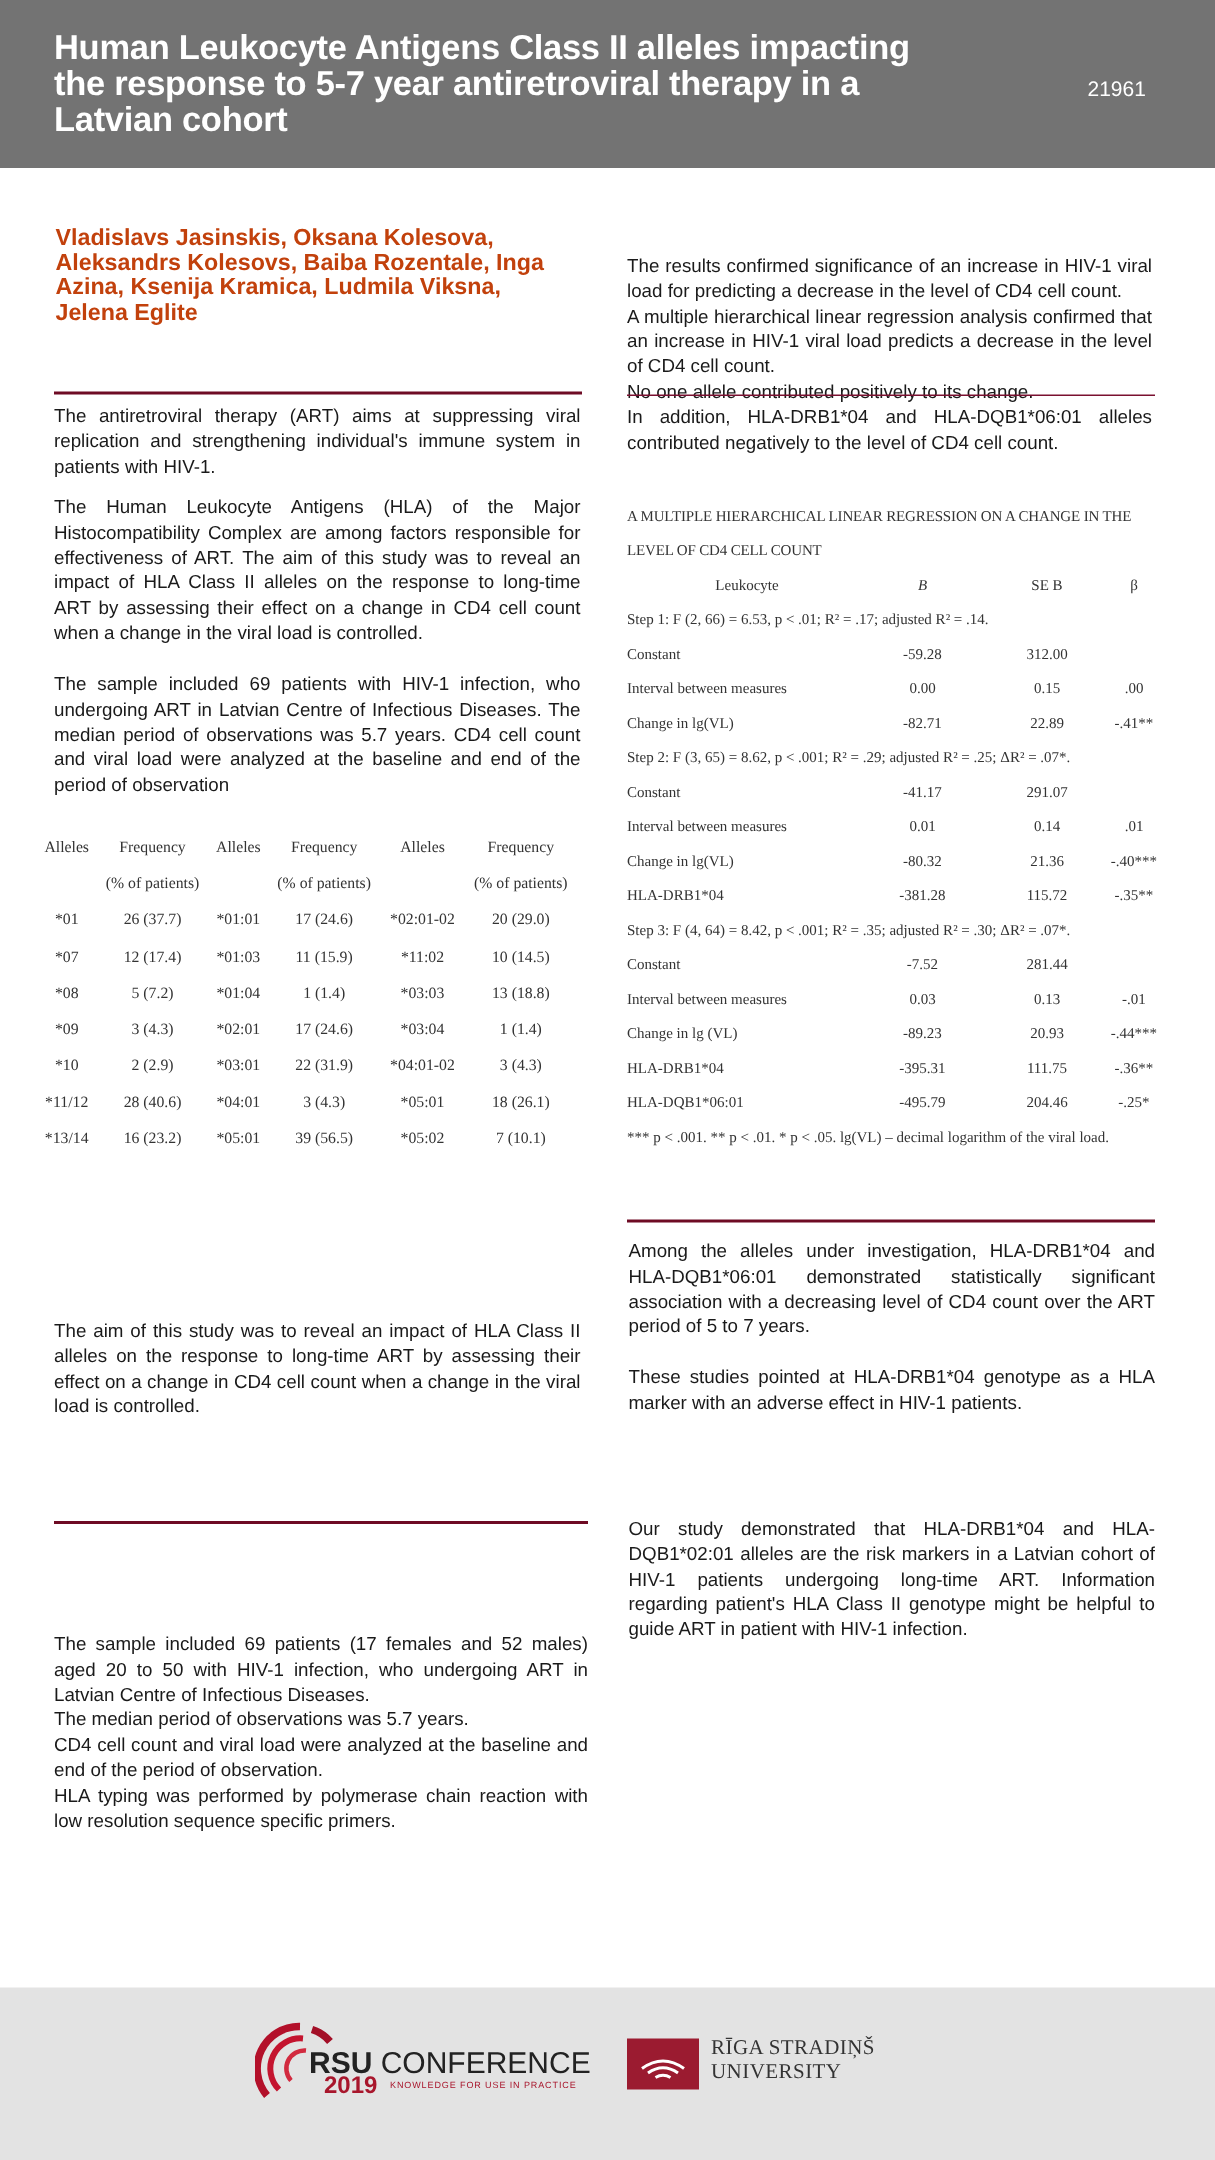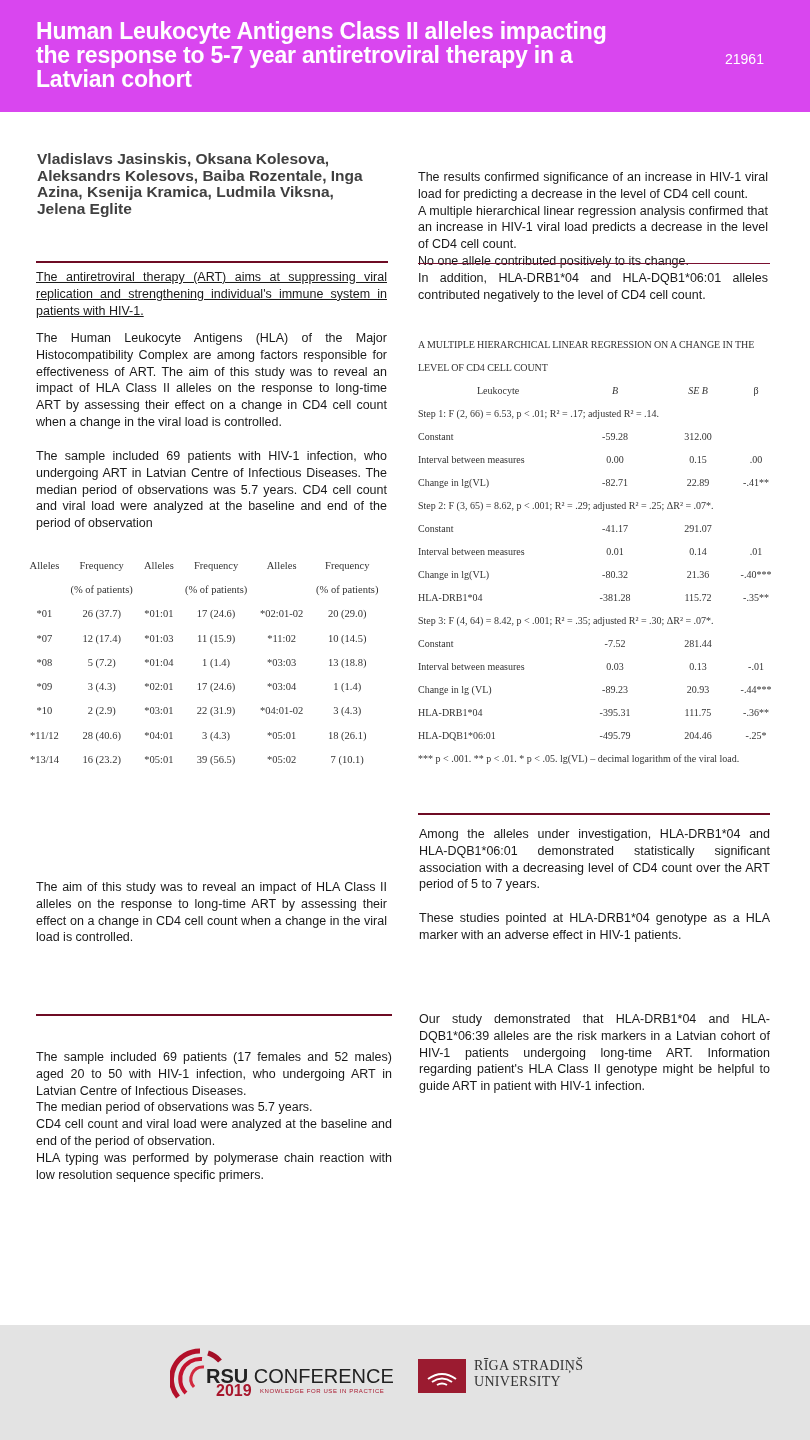--- a/index.html
+++ b/index.html
@@ -1,23 +1,23 @@
 <!DOCTYPE html>
 <html><head>
 <meta charset="utf-8">
 <style>
   * { margin:0; padding:0; box-sizing:border-box; }
   html, body { width:810px; height:1440px; background:#ffffff; overflow:hidden; }
   body { position:relative; font-family:"Liberation Sans", sans-serif; color:#111; }
 
-  .header { position:absolute; left:0; top:0; width:810px; height:112px; background:#d946ef; }
+  .header { position:absolute; left:0; top:0; width:810px; height:112px; background:#737373; }
   .header .title { position:absolute; left:36px; top:19px; width:600px; color:#fff; font-size:23px; line-height:24px; font-weight:bold; letter-spacing:-0.2px; }
   .header .code { position:absolute; left:725px; top:51px; color:#fff; font-size:14px; }
 
-  .authors { position:absolute; left:37px; top:151px; width:345px; font-size:15.5px; line-height:16.5px; font-weight:bold; color:#404040; }
+  .authors { position:absolute; left:37px; top:151px; width:345px; font-size:15.5px; line-height:16.5px; font-weight:bold; color:#c2410c; }
 
   .rule { position:absolute; height:2px; background:#6e0b24; }
 
   .para { position:absolute; font-size:12.5px; line-height:16.8px; text-align:justify; color:#1a1a1a; }
 
   .freq-table { position:absolute; left:26px; top:553px; width:360px; font-family:"Liberation Serif", serif; font-size:10.5px; color:#333; border-collapse:collapse; }
   .freq-table td, .freq-table th { font-weight:normal; text-align:center; height:24.3px; padding:0; }
 
   .reg { position:absolute; left:418px; top:334px; width:352px; font-family:"Liberation Serif", serif; font-size:10px; color:#333; }
   .reg .caption { line-height:22.7px; font-size:10px; letter-spacing:-0.1px; }
@@ -46,21 +46,21 @@
 <body>
 
 <div class="header">
   <div class="title">Human Leukocyte Antigens Class II alleles impacting the response to 5-7 year antiretroviral therapy in a Latvian cohort</div>
   <div class="code">21961</div>
 </div>
 
 <div class="authors">Vladislavs Jasinskis, Oksana Kolesova, Aleksandrs Kolesovs, Baiba Rozentale, Inga Azina, Ksenija Kramica, Ludmila Viksna, Jelena Eglite</div>
 
 <div class="rule" style="left:36px; top:261px; width:352px;"></div>
-<div class="para" style="left:36px; top:269px; width:351px;text-decoration:underline;">The antiretroviral therapy (ART) aims at suppressing viral replication and strengthening individual's immune system in patients with HIV-1.</div>
+<div class="para" style="left:36px; top:269px; width:351px;">The antiretroviral therapy (ART) aims at suppressing viral replication and strengthening individual's immune system in patients with HIV-1.</div>
 <div class="para" style="left:36px; top:330px; width:351px;">The Human Leukocyte Antigens (HLA) of the Major Histocompatibility Complex are among factors responsible for effectiveness of ART. The aim of this study was to reveal an impact of HLA Class II alleles on the response to long-time ART by assessing their effect on a change in CD4 cell count when a change in the viral load is controlled.</div>
 <div class="para" style="left:36px; top:448px; width:351px;">The sample included 69 patients with HIV-1 infection, who undergoing ART in Latvian Centre of Infectious Diseases. The median period of observations was 5.7 years. CD4 cell count and viral load were analyzed at the baseline and end of the period of observation</div>
 
 <table class="freq-table">
   <tbody>
       <tr>
     <th>Alleles</th>
     <th>Frequency</th>
     <th>Alleles</th>
     <th>Frequency</th>
@@ -130,41 +130,41 @@
         <td>39 (56.5)</td>
         <td>*05:02</td>
         <td>7 (10.1)</td>
   </tr>
 </tbody>
   </table>
 
 <div class="para" style="left:36px; top:879px; width:351px;">The aim of this study was to reveal an impact of HLA Class II alleles on the response to long-time ART by assessing their effect on a change in CD4 cell count when a change in the viral load is controlled.</div>
 
 <div class="rule" style="left:36px; top:1014px; width:356px;"></div>
-<div class="para" style="left:36px; top:1049px; width:356px;">
+<div class="para" style="left:36px; top:1088px; width:356px;">
   <div>The sample included 69 patients (17 females and 52 males) aged 20 to 50 with HIV-1 infection, who undergoing ART in Latvian Centre of Infectious Diseases.</div>
   <div>The median period of observations was 5.7 years.</div>
   <div>CD4 cell count and viral load were analyzed at the baseline and end of the period of observation.</div>
   <div>HLA typing was performed by polymerase chain reaction with low resolution sequence specific primers.</div>
 </div>
 
 <div class="para" style="left:418px; top:169px; width:350px;">
   <div>The results confirmed significance of an increase in HIV-1 viral load for predicting a decrease in the level of CD4 cell count.</div>
   <div>A multiple hierarchical linear regression analysis confirmed that an increase in HIV-1 viral load predicts a decrease in the level of CD4 cell count.</div>
   <div>No one allele contributed positively to its change.</div>
   <div>In addition, HLA-DRB1*04 and HLA-DQB1*06:01 alleles contributed negatively to the level of CD4 cell count.</div>
 </div>
 <div class="strike-line"></div>
 
 <div class="reg">
   <div class="caption">A MULTIPLE HIERARCHICAL LINEAR REGRESSION ON A CHANGE IN THE LEVEL OF CD4 CELL COUNT</div>
   <div class="row hdr">
     <span class="c1">Leukocyte</span>
     <span class="c2" style="font-style:italic">B</span>
-    <span class="c3" style="font-style:italic">SE B</span>
+    <span class="c3" style="">SE B</span>
     <span class="c4">β</span>
   </div>
   <div class="step">Step 1: F (2, 66) = 6.53, p &lt; .01; R² = .17; adjusted R² = .14.</div>
   <div class="row">
       <span class="c1">Constant</span>
       <span class="c2">-59.28</span>
       <span class="c3">312.00</span>
       <span class="c4"></span>
     </div>
   <div class="row">
@@ -236,21 +236,21 @@
       <span class="c4">-.25*</span>
     </div>
   <div class="foot">*** p &lt; .001. ** p &lt; .01. * p &lt; .05. lg(VL) – decimal logarithm of the viral load.</div>
 </div>
 
 <div class="rule" style="left:418px; top:813px; width:352px;"></div>
 <div class="para" style="left:419px; top:826px; width:351px;">Among the alleles under investigation, HLA-DRB1*04 and HLA-DQB1*06:01 demonstrated statistically significant association with a decreasing level of CD4 count over the ART period of 5 to 7 years.</div>
 <div class="para" style="left:419px; top:910px; width:351px;">
   <div>These studies pointed at HLA-DRB1*04 genotype as a HLA marker with an adverse effect in HIV-1 patients.</div>
 </div>
-<div class="para" style="left:419px; top:1011px; width:351px;">Our study demonstrated that HLA-DRB1*04 and HLA-DQB1*06:39 alleles are the risk markers in a Latvian cohort of HIV-1 patients undergoing long-time ART. Information regarding patient's HLA Class II genotype might be helpful to guide ART in patient with HIV-1 infection.</div>
+<div class="para" style="left:419px; top:1011px; width:351px;">Our study demonstrated that HLA-DRB1*04 and HLA-DQB1*02:01 alleles are the risk markers in a Latvian cohort of HIV-1 patients undergoing long-time ART. Information regarding patient's HLA Class II genotype might be helpful to guide ART in patient with HIV-1 infection.</div>
 
 <div class="footer"></div>
 
 <div class="logo-conf">
   <svg width="60" height="62" viewBox="0 0 60 62" style="position:absolute; left:0; top:0;">
     <path d="M30 4 A28 28 0 0 0 8 50" stroke="#b3102a" stroke-width="5" fill="none"></path>
     <path d="M32 12 A20 20 0 0 0 16 46" stroke="#c4142f" stroke-width="4" fill="none"></path>
     <path d="M34 20 A12 12 0 0 0 24 40" stroke="#d22a3f" stroke-width="3" fill="none"></path>
     <path d="M38 6 A26 26 0 0 1 50 14" stroke="#a30f27" stroke-width="5" fill="none"></path>
   </svg>

